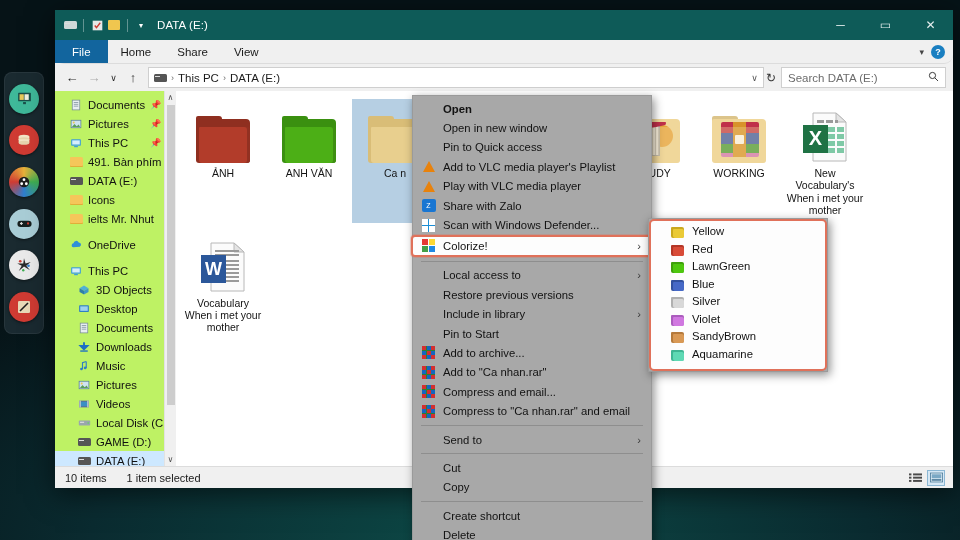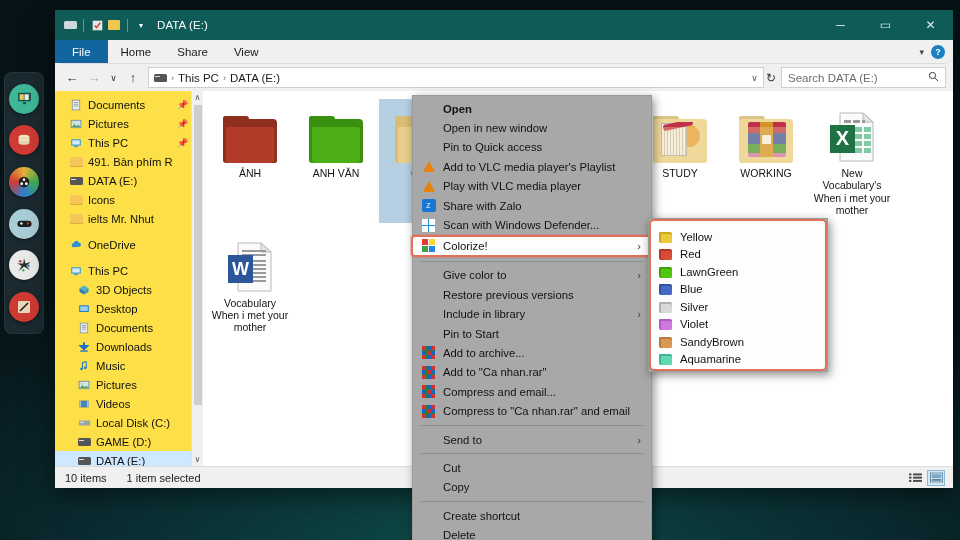--- a/index.html
+++ b/index.html
@@ -101,21 +101,21 @@
     width:165px; height:21px; background:#fff; border:1px solid #cfcfcf;
     display:flex; align-items:center; padding:0 6px; margin-left:3px;
     font-size:11.5px; color:#6c6c6c;
   }
   #search-ico { margin-left:auto; color:#333; font-size:11px; }
 
   #body { flex:1; display:flex; min-height:0; background:#fff; }
 
   
   #nav {
-    width: 148px; background:#fde047; position:relative;
+    width: 121px; background:#bef264; position:relative;
     font-size: 11.3px; color:#111; padding-top: 4px;
     overflow:hidden; flex:none;
   }
   .nav-item {
     height: 19px; display:flex; align-items:center; gap:5px;
     padding-left: 14px; white-space:nowrap; position:relative;
   }
   .nav-item.indent { padding-left: 22px; }
   .nav-item.sel { background:#cde8ff; }
   .nav-label { overflow:hidden; text-overflow:clip; }
@@ -191,21 +191,21 @@
   }
 
   
   #submenu {
     position:absolute; left:648px; top:218px; width:180px;
     background:#a8a8a8; border:1px solid #9a9a9a;
     font-size:11.3px; color:#121212; z-index:50;
     box-shadow: 2px 3px 9px rgba(0,0,0,.45);
   }
   #color-list { border:2px solid #e0715a; border-radius:5px; background:#fdfdfd; padding: 4px 0; }
-  .ci { height:17.5px; display:flex; align-items:flex-end; gap:8px; padding: 0 8px; }
+  .ci { height:17.5px; display:flex; align-items:flex-start; gap:8px; padding: 0 20px; }
   .swatch { width:13px; height:13px; flex:none; position:relative; }
   .swatch .s-b { position:absolute; left:0; top:2px; width:13px; height:11px; border-radius:1px 2px 2px 2px; }
   .swatch .s-f { position:absolute; left:2px; top:4px; width:11px; height:9px; border-radius:1px 2px 2px 2px; opacity:.82; }
   #submenu .tail { padding: 3px 0; }
   .ti { height:19.5px; display:flex; align-items:center; padding: 0 8px 0 14px; }
   .tsep { height:1px; background:#8e8e8e; margin: 3px 8px; }
 
   
   .vlc { width:0;height:0;border-left:6px solid transparent;border-right:6px solid transparent;border-bottom:11px solid #e8820c;}
   .zalo { width:14px;height:13px;background:#1976d2;border-radius:2px;color:#fff;font-size:7px;display:flex;align-items:center;justify-content:center;}
@@ -749,21 +749,21 @@
         </span>
       </span>
     <span>Colorize!</span>
     <span class="arr">›</span>
   </div>
 
   <div class="sep"></div>
 
   <div class="mi">
     <span class="mi-ico"></span>
-    <span>Give color to</span>
+    <span>Local access to</span>
     <span class="arr">›</span>
   </div>
   <div class="mi">
     <span class="mi-ico"></span>
     <span>Restore previous versions</span>
   </div>
   <div class="mi">
     <span class="mi-ico"></span>
     <span>Include in library</span>
     <span class="arr">›</span>

